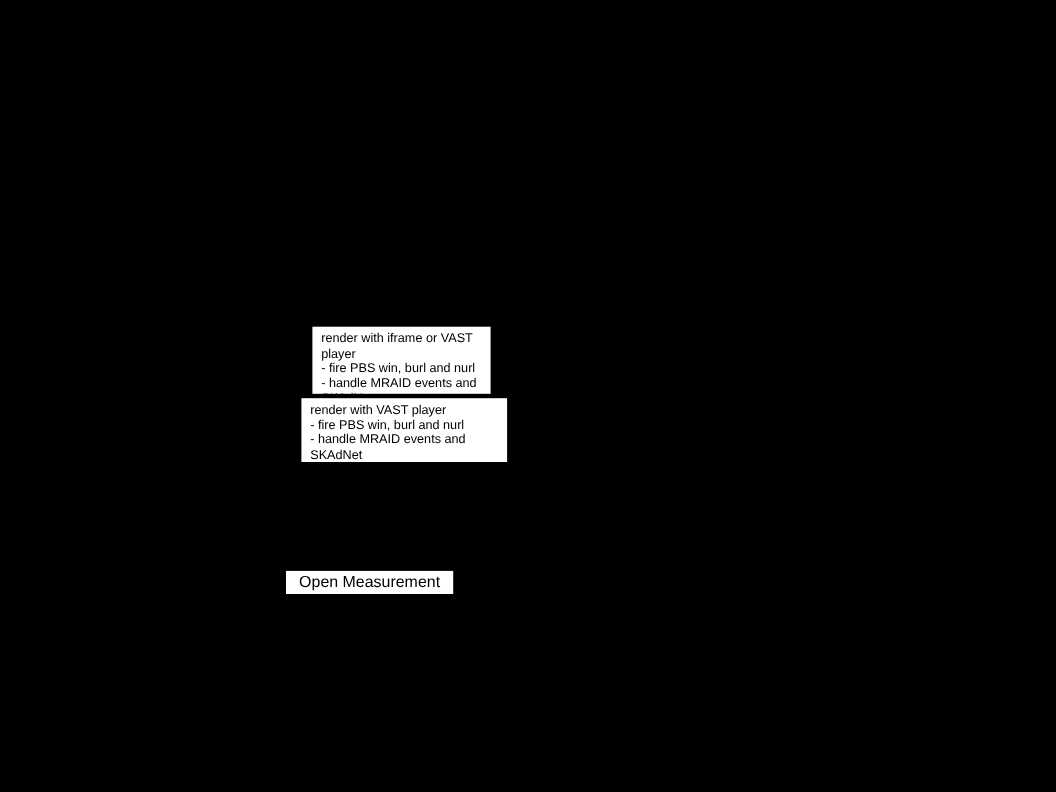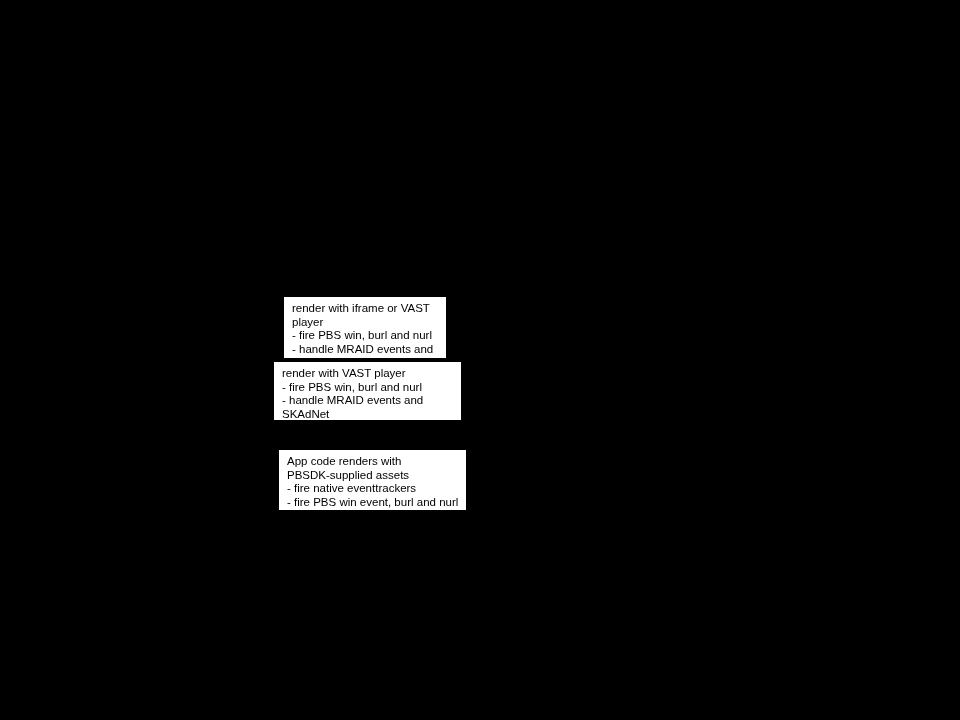--- a/index.html
+++ b/index.html
@@ -53,19 +53,16 @@
   <div class="note-box" style="left:284px; top:249px; width:162px; height:61px;margin-top:48px;">render with iframe or VAST player
 - fire PBS win, burl and nurl
 - handle MRAID events and
 SKAdNet</div>
 
   <div class="note-box" style="left:274px; top:362px; width:187px; height:58px;">render with VAST player
  - fire PBS win, burl and nurl
  - handle MRAID events and
 SKAdNet</div>
 
-  <div class="note-box" style="left:279px; top:450px; width:187px; height:60px;">App code renders with
-PBSDK-supplied assets
-- fire native eventtrackers
-- fire PBS win event, burl and nurl</div>
 
+  <div class="label-box" style="left:260px; top:519px; width:152px; height:21px;">Open Measurement</div>
 
 </div>
 
 </body></html>

